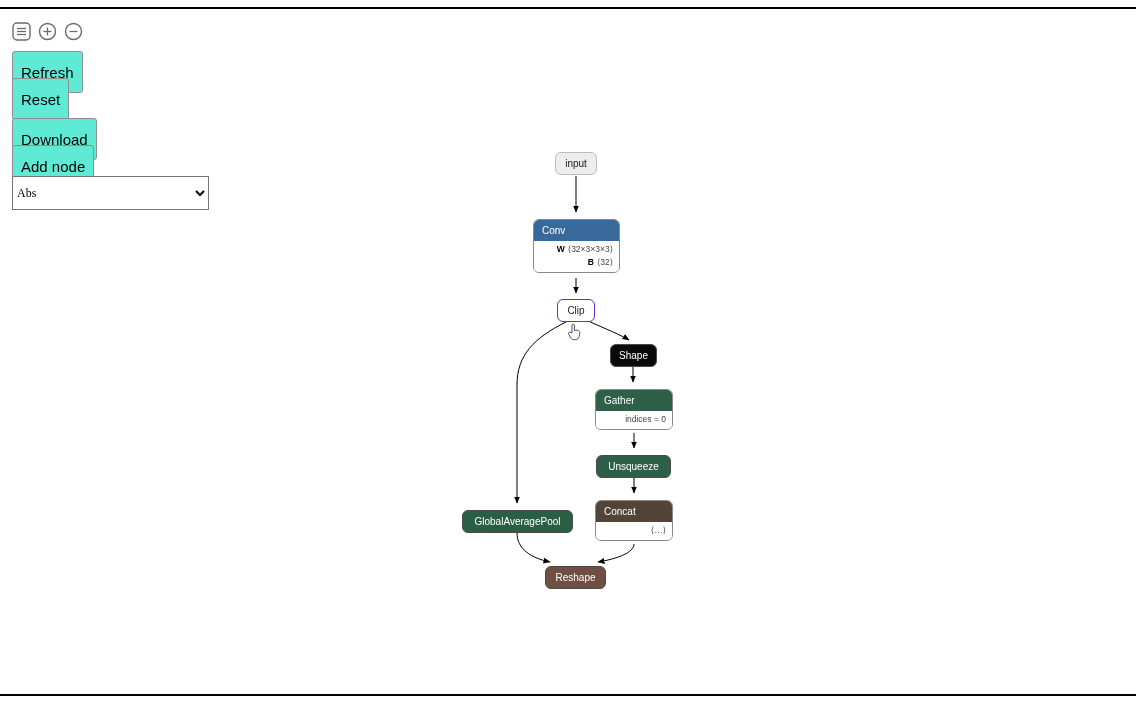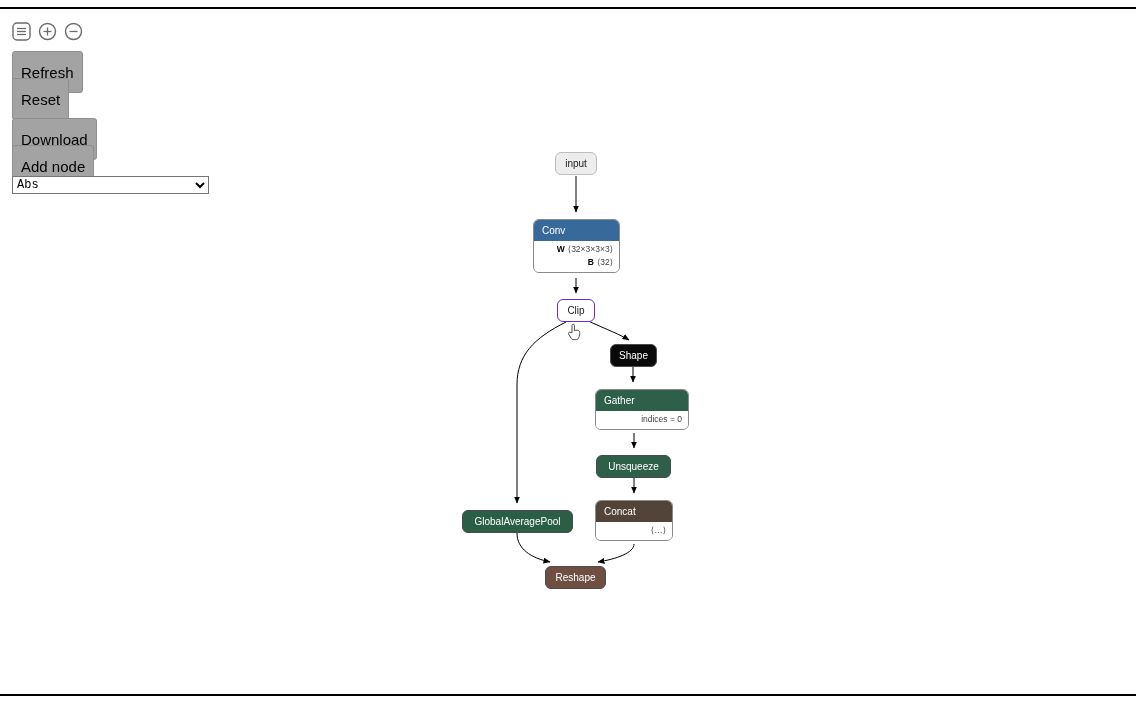--- a/index.html
+++ b/index.html
@@ -17,34 +17,34 @@
 
   
   .icon-btn { position:absolute; width:19px; height:19px; cursor:pointer; }
   .icon-btn svg { display:block; }
 
   
   .tool-btn {
     position:absolute; left:12px;
     font-family:"Liberation Sans", sans-serif;
     font-size:15px; color:#000;
-    background:#a3a3a3;
+    background:#5eead4;
     border:1px solid #8f8f8f; border-radius:3px;
     padding:3px 8px; height:42px; line-height:17px;
     cursor:pointer;
   }
   #btn-refresh  { top:51px; }
   #btn-reset    { top:78px; }
   #btn-download { top:118px; }
   #btn-addnode  { top:145px; }
 
   #node-type-select {
     position:absolute; left:12px; top:176px;
-    width:197px; height:18px;
-    font-family:Liberation Mono, monospace;
+    width:197px; height:34px;
+    font-family:Liberation Serif, serif;
     font-size:12px;
     border:1px solid #767676;
     background:#ffffff;
   }
 
   
   #edges { position:absolute; left:0; top:0; pointer-events:none; }
 
   .node, .node-group {
     position:absolute;
@@ -157,21 +157,21 @@
 </div>
 
 <div class="node plain" style="left:557px; top:299px; width:38px;">
   <span>Clip</span>
 </div>
 
 <div class="node shape" style="left:610px; top:344px; width:47px;">
   <span>Shape</span>
 </div>
 
-<div class="node-group" style="left:595px; top:389px; width:94px;">
+<div class="node-group" style="left:595px; top:389px; width:78px;">
   <div class="node-header gather">
     <span>Gather</span>
   </div>
   <div class="node-body">
     <div class="attr-row">
       <span class="attr-val">indices = 0</span>
     </div>
   </div>
 </div>
 

